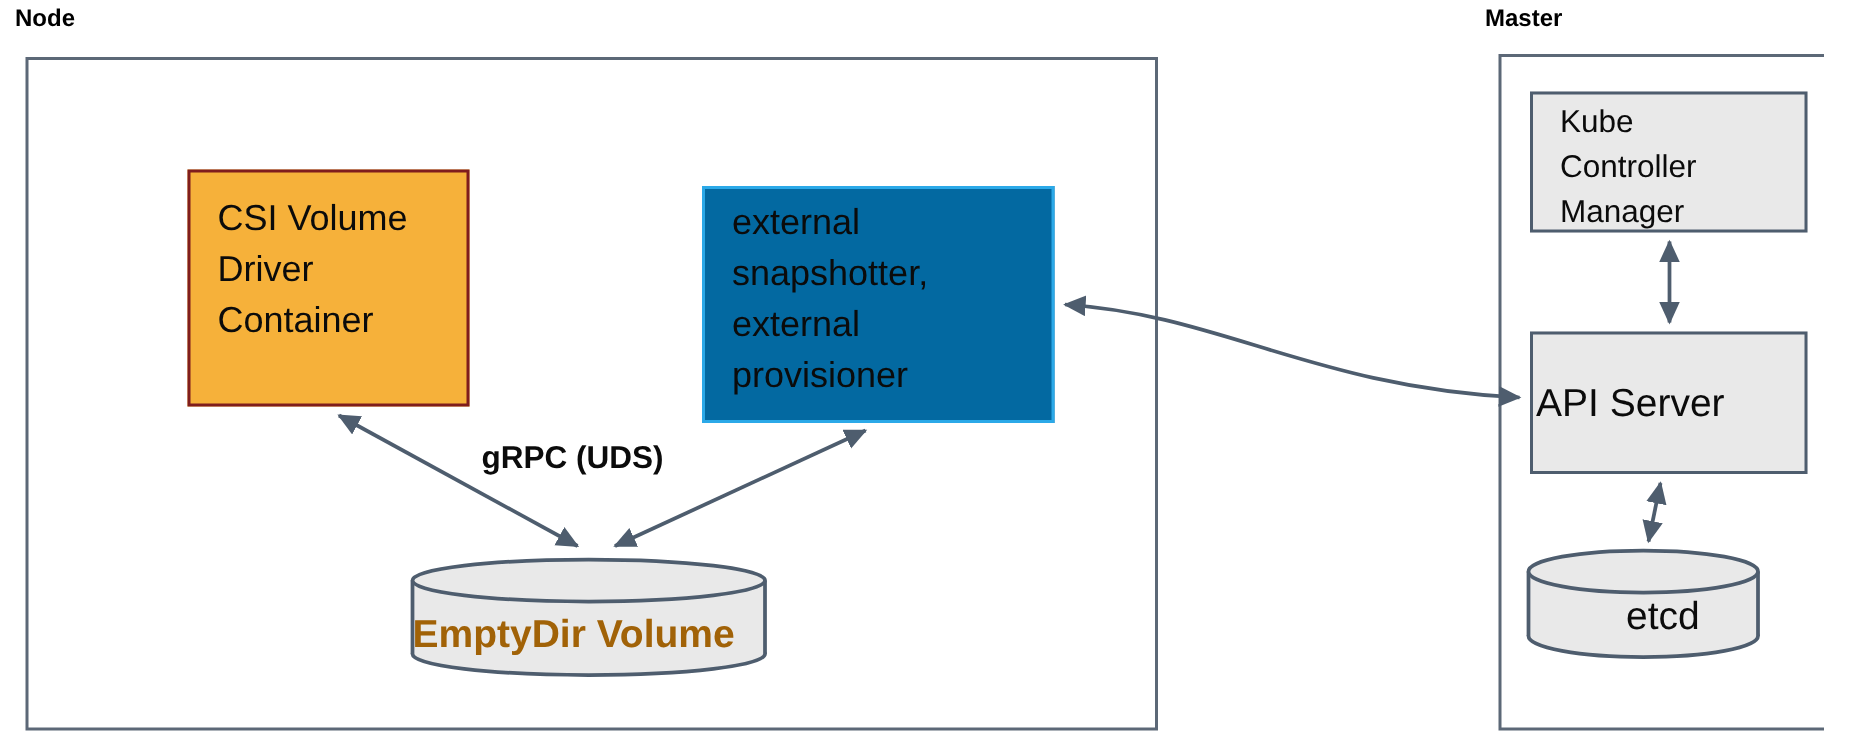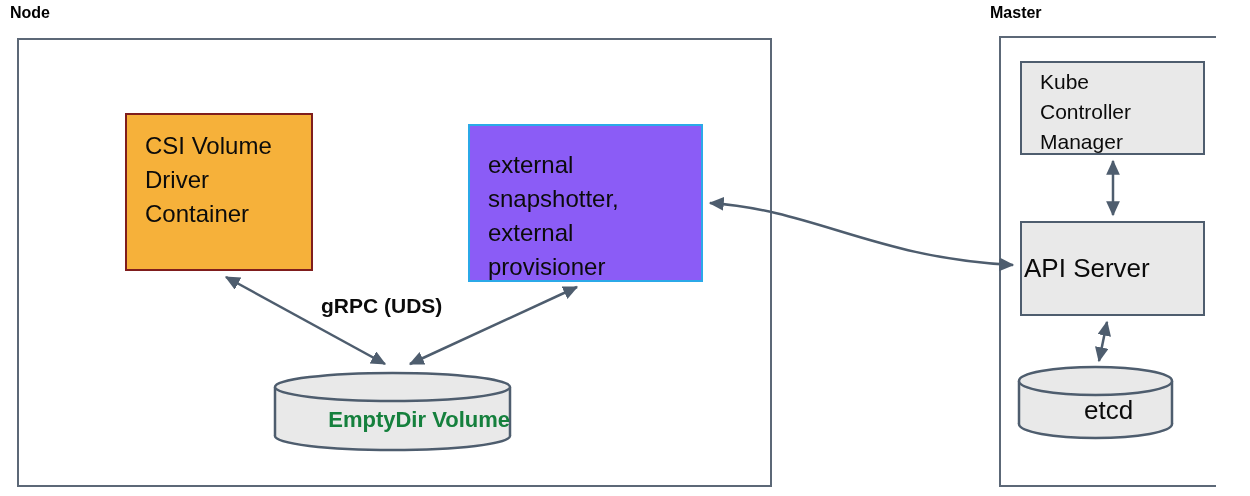--- a/index.html
+++ b/index.html
@@ -37,23 +37,23 @@
     line-height: 34px;
     color: #0b0b0b;
     white-space: pre-line;
     padding: 14px 0 0 18px;
   }
   .csi-box {
     background: #F6B13A;
     border: 2px solid #7f1d1d;
   }
   .sidecar-box {
-    background: #8b5cf6;
+    background: #0369a1;
     border: 2px solid #2BA9E8;
-    padding-top: 22px;
+    padding-top: 6px;
   }
   .gray-box {
     box-sizing: border-box;
     background: #E9E9E9;
     border: 2px solid #4E5D6E;
     color: #0b0b0b;
   }
   .kcm-box {
     font-size: 21px;
     line-height: 30px;
@@ -65,24 +65,24 @@
     display: flex;
     align-items: center;
     padding-left: 2px;
   }
   .edge-label {
     font-size: 21px;
     font-weight: bold;
     color: #0b0b0b;
   }
   .cylinder-label {
-    font-size: 22px;
+    font-size: 26px;
     font-weight: bold;
-    color: #15803d;
-    text-align: right;
+    color: #a16207;
+    text-align: left;
   }
   .etcd-label {
     font-size: 26px;
     color: #0b0b0b;
     margin-left: 44px;
   }
   svg.overlay {
     position: absolute;
     left: 0;
     top: 0;

